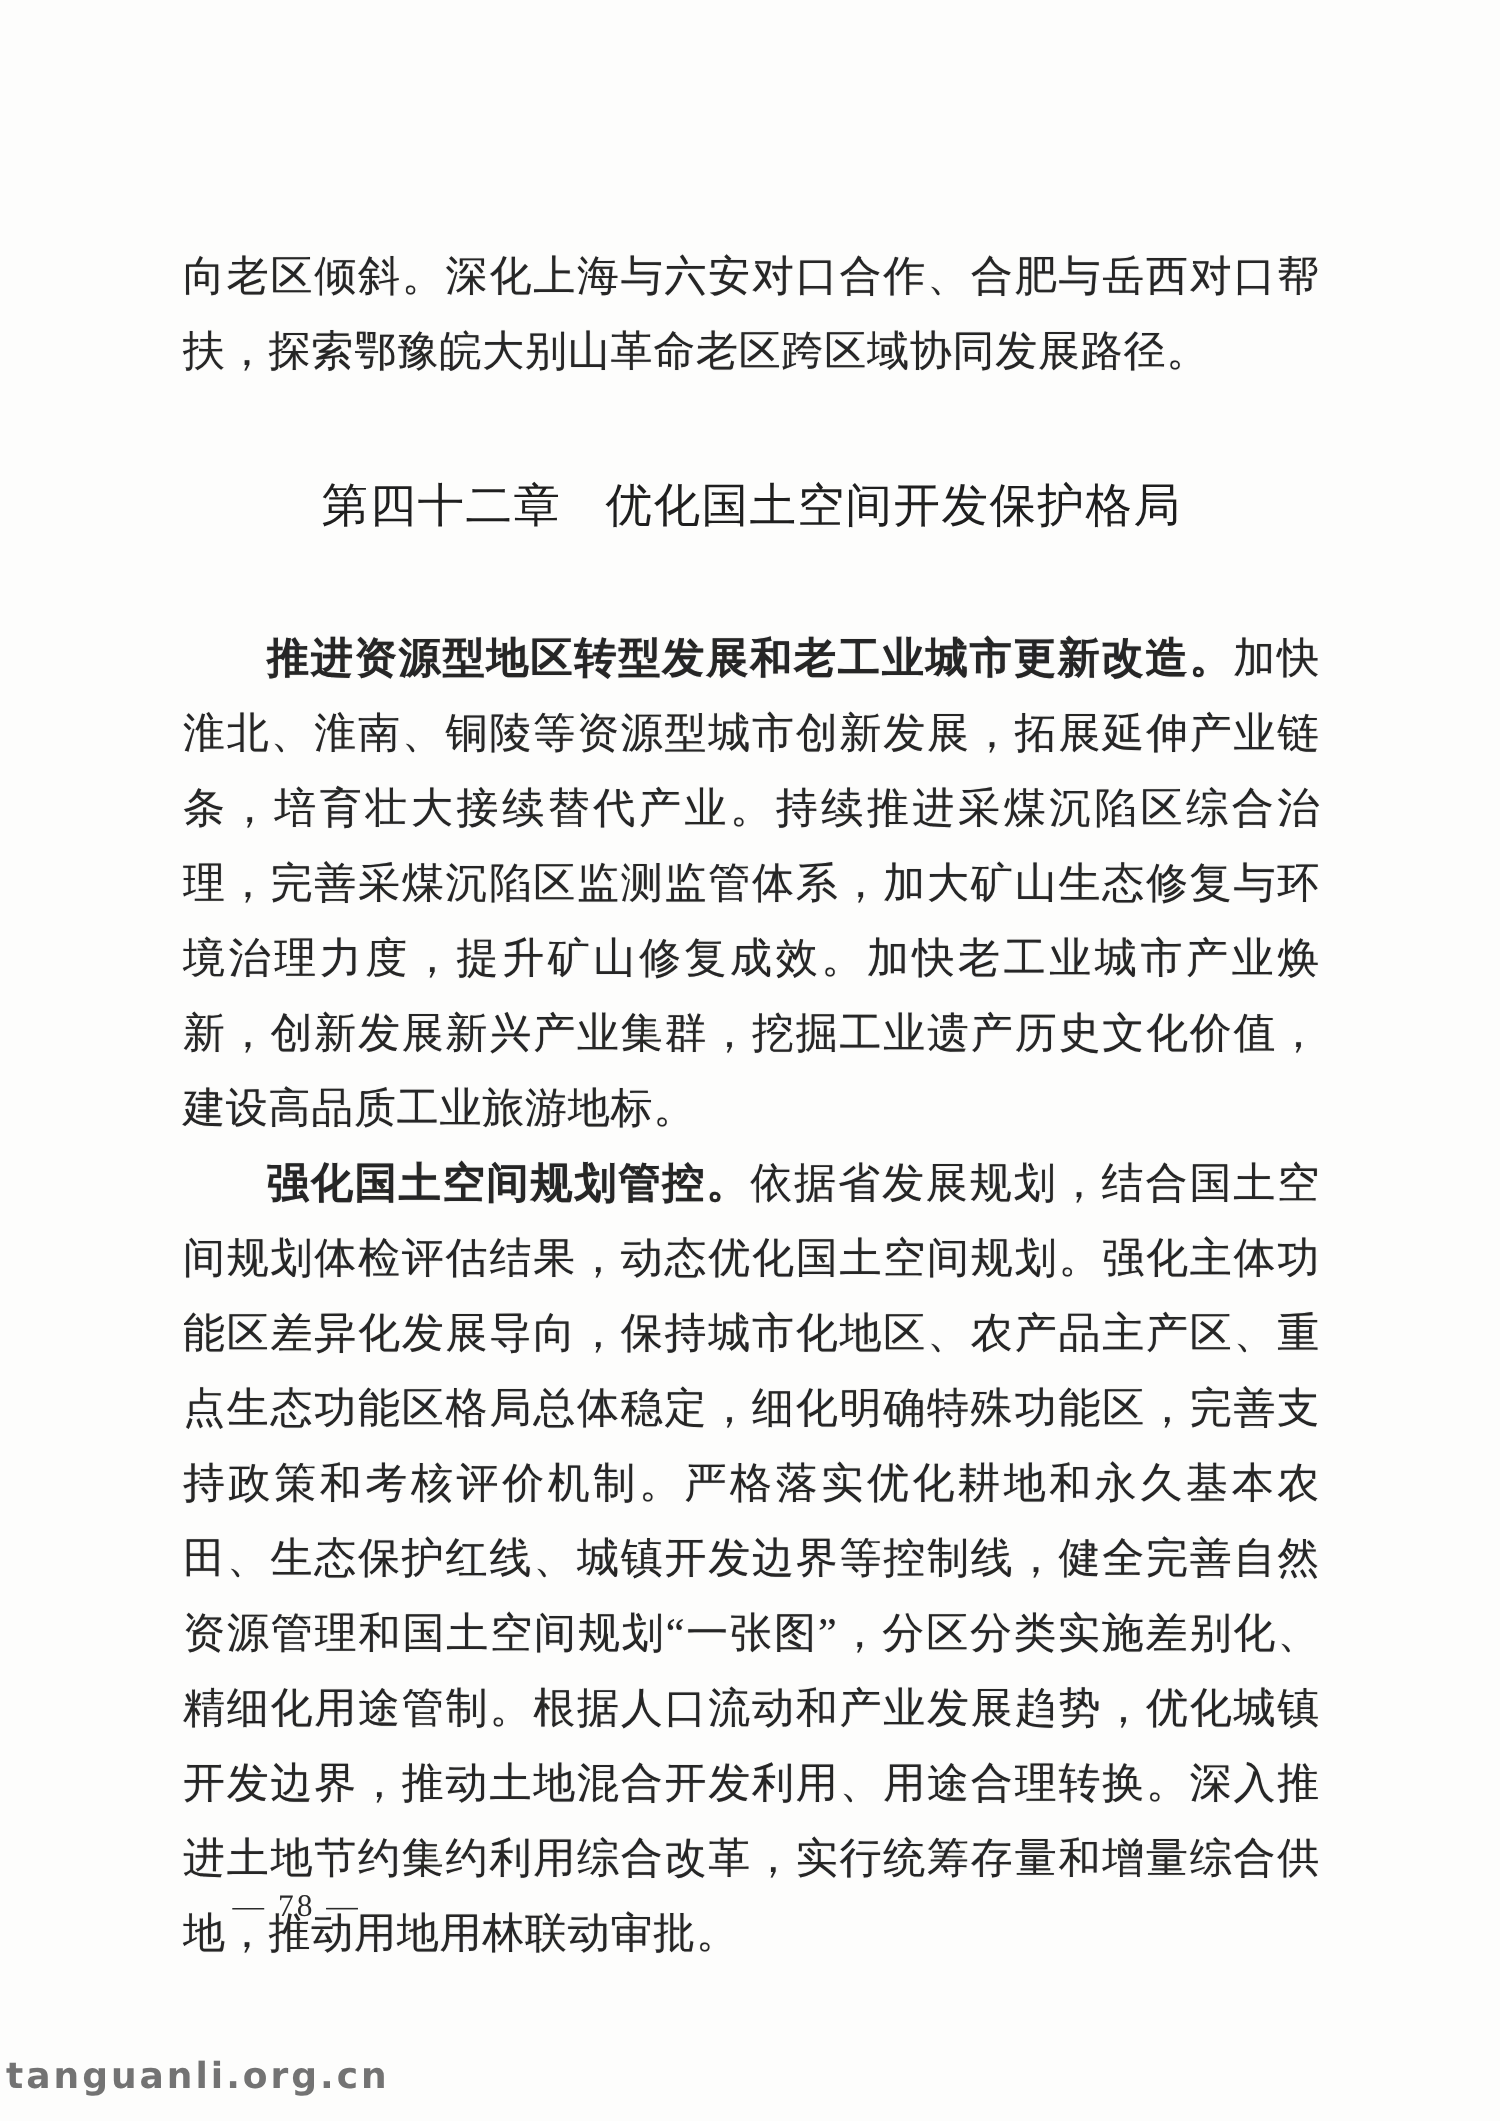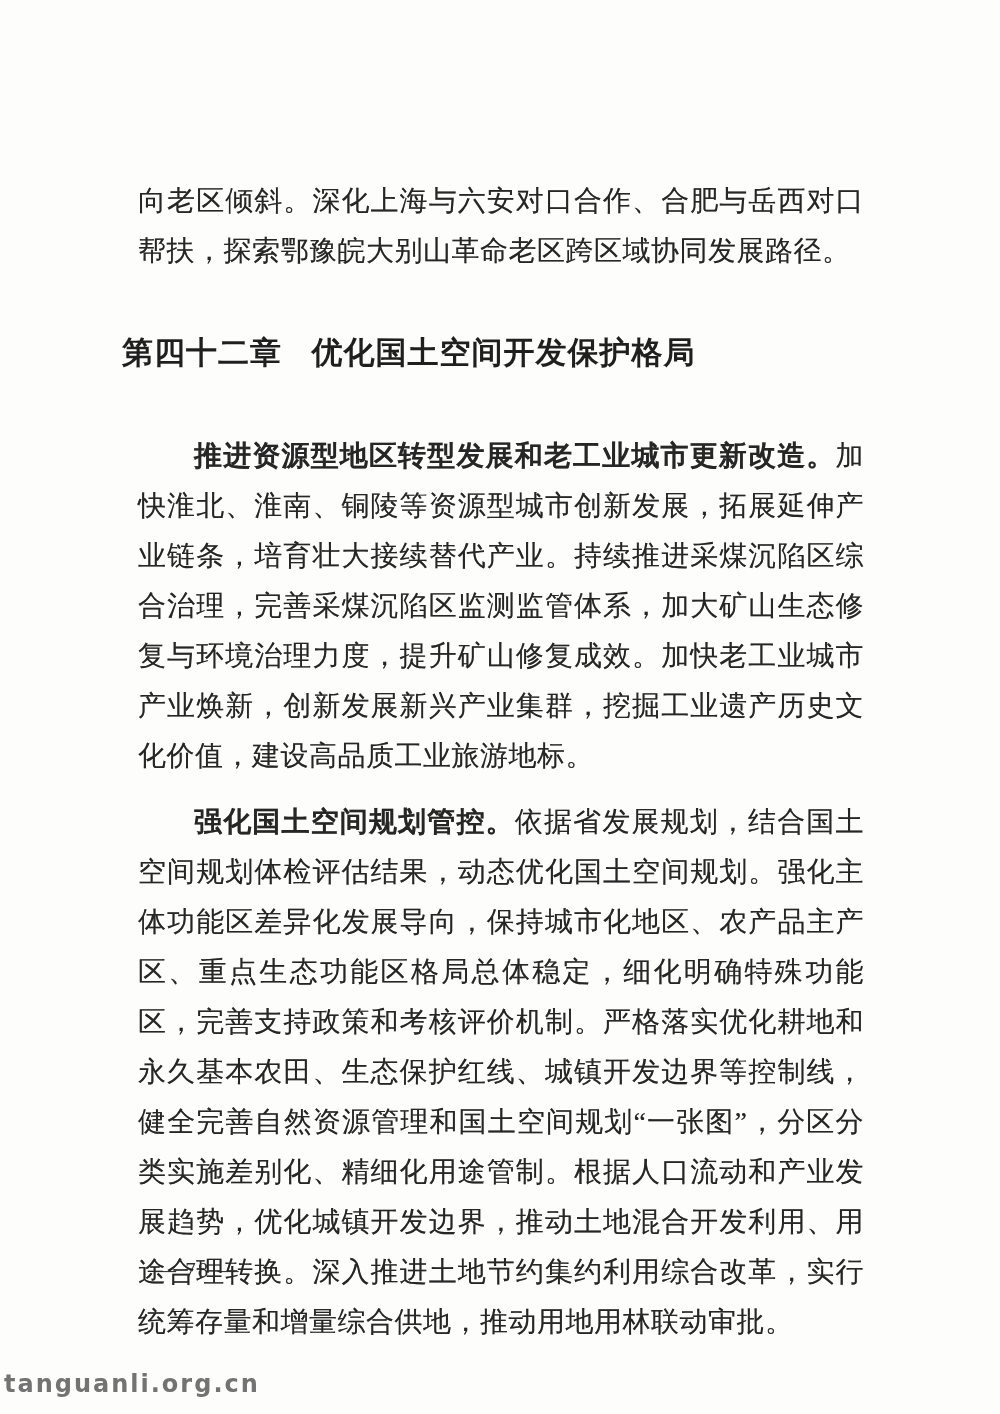--- a/index.html
+++ b/index.html
@@ -17,38 +17,39 @@
     color: #262626;
     font-family: "Liberation Serif", "DejaVu Serif", serif;
   }
   .content {
     position: absolute;
     top: 160px;
     left: 122px;
     width: 758px;
   }
   .para {
-    margin: 16px;
+    margin: 0;
     font-size: 28px;
     line-height: 50px;
     text-align: justify;
     letter-spacing: 0.5px;
     text-shadow: 0 0 0.6px rgba(40,40,40,0.45);
   }
   .para.indent {
     text-indent: 2em;
   }
   .para .lead {
     font-weight: bold;
   }
   .chapter-heading {
     margin: 52px 0 53px 0;
+    text-align: center;
     font-size: 31px;
     line-height: 50px;
-    font-weight: bold;
+    font-weight: normal;
     color: #1f1f1f;
     font-family: "Liberation Sans", "DejaVu Sans", sans-serif;
     letter-spacing: 1px;
   }
   .chapter-heading .chapter-title {
     margin-left: 0.95em;
   }
   .footer-page-number {
     position: absolute;
     left: 155px;

